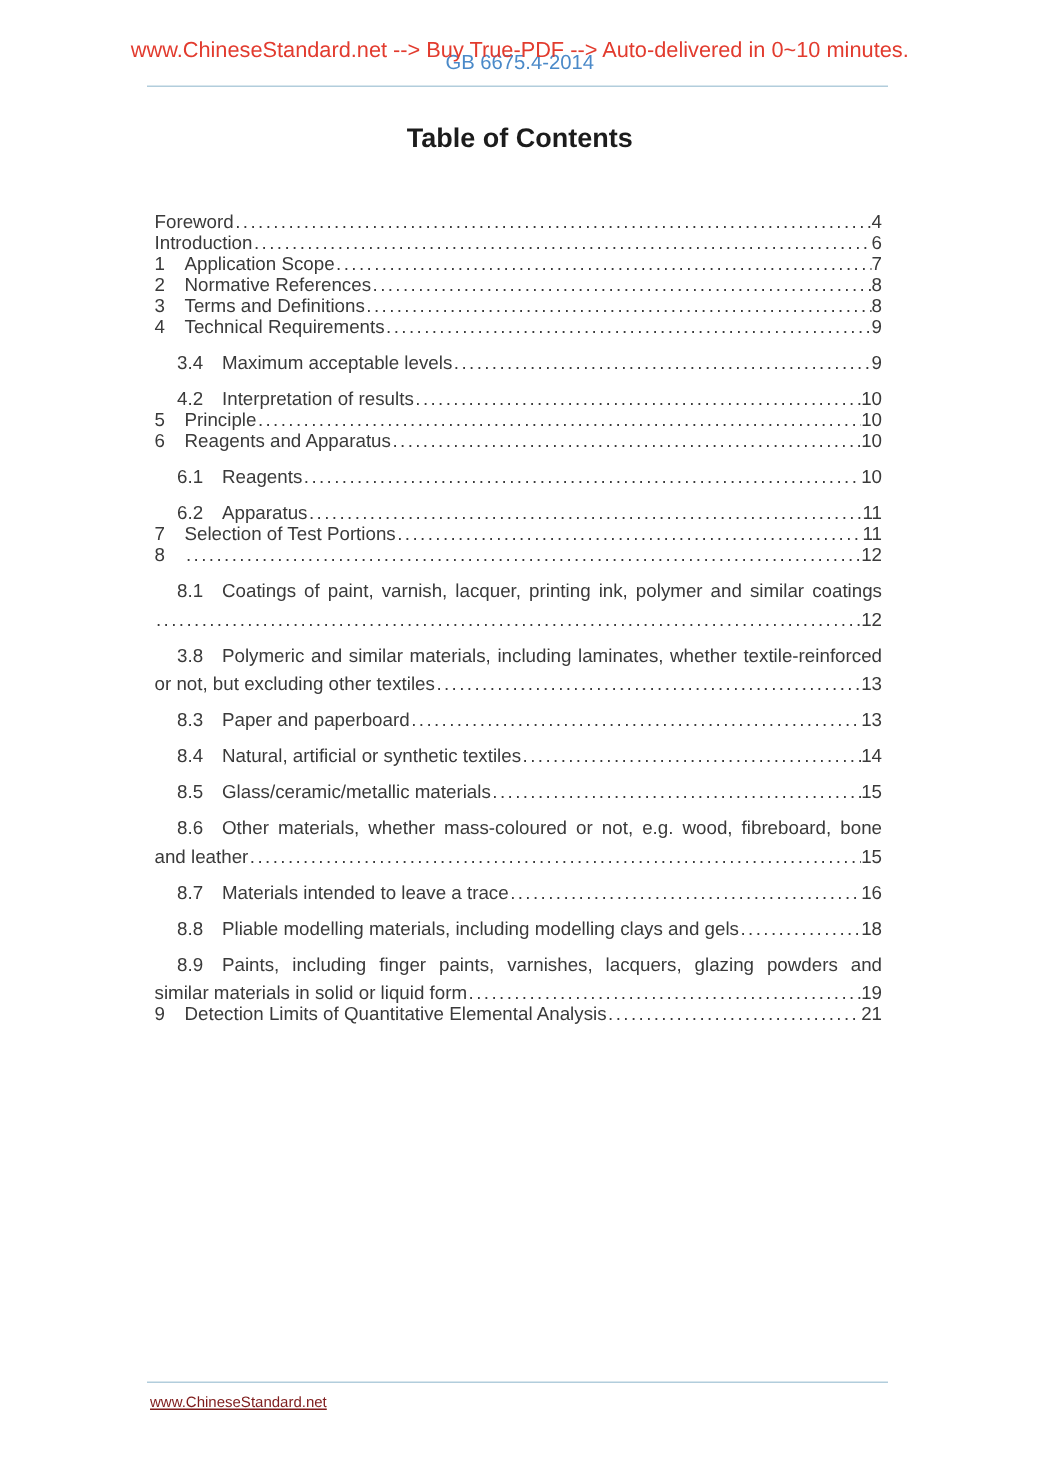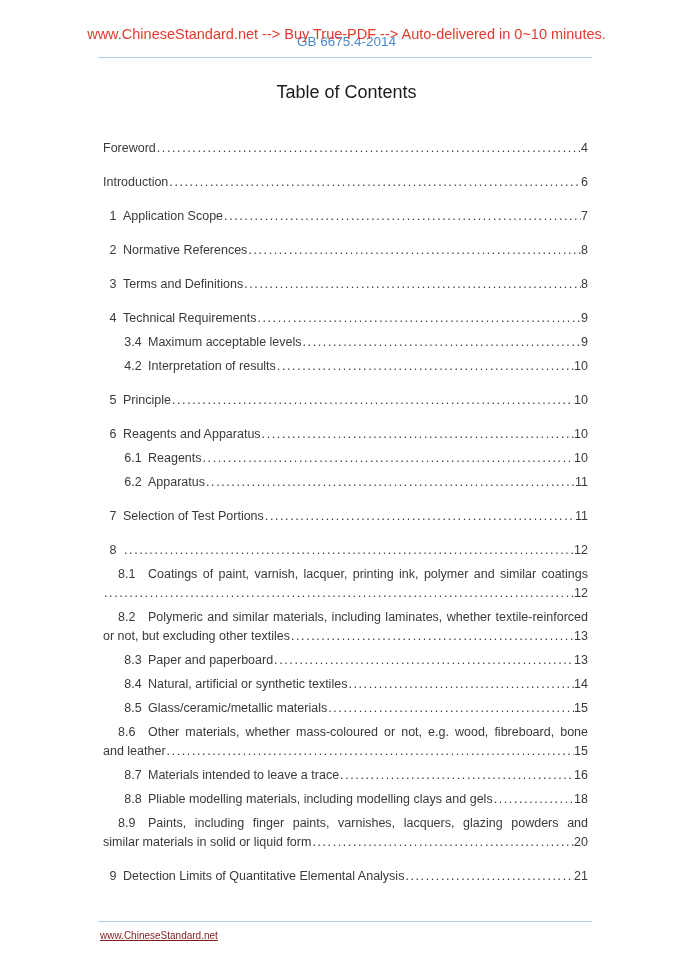--- a/index.html
+++ b/index.html
@@ -39,38 +39,38 @@
     border-top: 1.5px solid #b2cddc;
   }
 
   
   .page-title {
     position: absolute;
     top: 82px; left: 0;
     width: 100%;
     text-align: center;
     font-size: 18px;
-    font-weight: normal;
+    font-weight: bold;
     color: #1c1c1c;
     margin: 0;
   }
 
   
   .toc {
     position: absolute;
     top: 141px;
     left: 103px;
     width: 485px;
     font-size: 12.5px;
     line-height: 14px;
   }
-  .toc-entry.level1 { margin-top: 20px; }
+  .toc-entry.level1 { }
   .toc-entry.level2 { margin-top: 10px; padding-left: 15px; }
   .toc-entry:first-child { margin-top: 0; }
-  .toc-row { display: flex; align-items: baseline; text-align: center; }
+  .toc-row { display: flex; align-items: baseline; }
   .toc-num { flex: 0 0 20px; }
   .level2 .toc-num { flex: 0 0 30px; }
   .toc-label { white-space: nowrap; }
   .toc-dots {
     flex: 1 1 auto;
     overflow: hidden;
     white-space: nowrap;
     letter-spacing: 1.6px;
     padding: 0 1px;
   }
@@ -236,21 +236,21 @@
       </div>
       <div class="toc-entry level2 wrapped">
         <div class="wrap-line1"><span class="num-inline">8.1</span><span>Coatings of paint, varnish, lacquer, printing ink, polymer and similar coatings</span></div>
         <div class="toc-row second">
           <span class="toc-label"></span>
           <span class="toc-dots"></span>
           <span class="toc-page">12</span>
         </div>
       </div>
       <div class="toc-entry level2 wrapped">
-        <div class="wrap-line1"><span class="num-inline">8.2</span><span>Polymeric and similar materials, including laminates, whether textile-reinforced</span></div>
+        <div class="wrap-line1"><span class="num-inline">3.8</span><span>Polymeric and similar materials, including laminates, whether textile-reinforced</span></div>
         <div class="toc-row second">
           <span class="toc-label">or not, but excluding other textiles</span>
           <span class="toc-dots"></span>
           <span class="toc-page">13</span>
         </div>
       </div>
       <div class="toc-entry level2">
         <div class="toc-row">
           <span class="toc-num">8.3</span>
           <span class="toc-label">Paper and paperboard</span>
@@ -296,21 +296,21 @@
           <span class="toc-label">Pliable modelling materials, including modelling clays and gels</span>
           <span class="toc-dots"></span>
           <span class="toc-page">18</span>
         </div>
       </div>
       <div class="toc-entry level2 wrapped">
         <div class="wrap-line1"><span class="num-inline">8.9</span><span>Paints, including finger paints, varnishes, lacquers, glazing powders and</span></div>
         <div class="toc-row second">
           <span class="toc-label">similar materials in solid or liquid form</span>
           <span class="toc-dots"></span>
-          <span class="toc-page">20</span>
+          <span class="toc-page">19</span>
         </div>
       </div>
       <div class="toc-entry level1">
         <div class="toc-row">
           <span class="toc-num">9</span>
           <span class="toc-label">Detection Limits of Quantitative Elemental Analysis</span>
           <span class="toc-dots"></span>
           <span class="toc-page">21</span>
         </div>
       </div>

